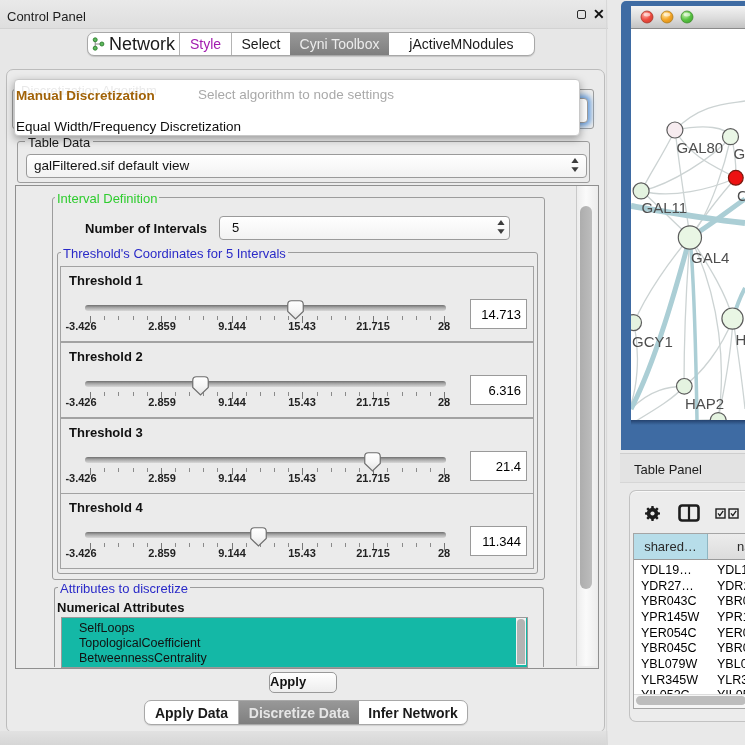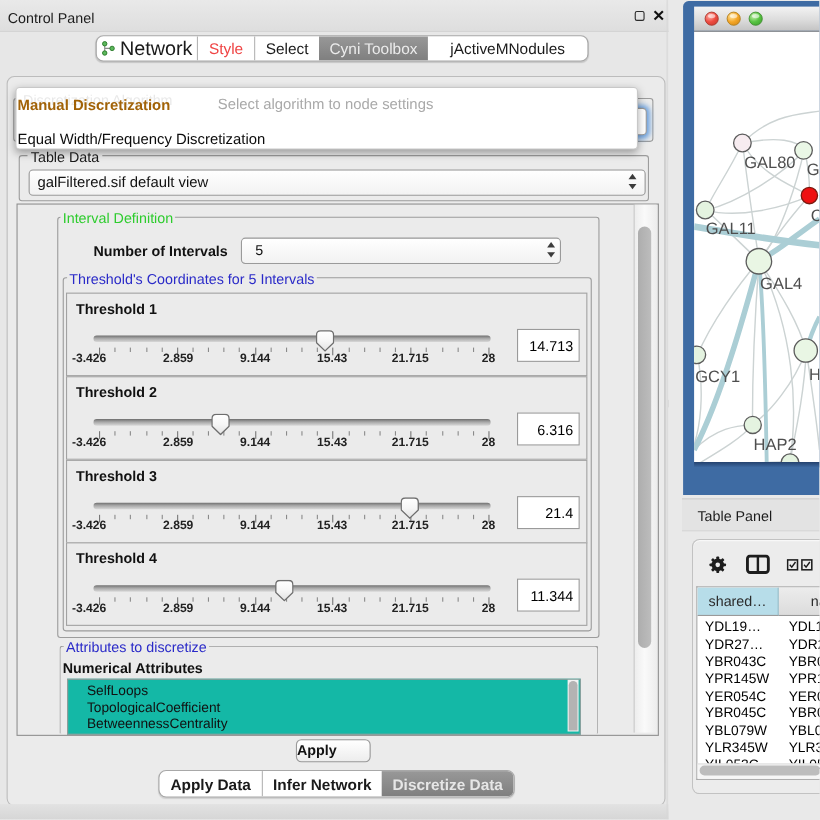--- a/index.html
+++ b/index.html
@@ -22,21 +22,21 @@
   <div style="width:91px;height:100%;display:flex;align-items:center;justify-content:center;border-right:1px solid #b4b4b4;">
     <svg width="13" height="14" viewBox="0 0 13 14" style="margin-right:4px;">
       <line x1="3.2" y1="3" x2="3.2" y2="11" stroke="#8a8a8a" stroke-width="1"></line>
       <line x1="3.2" y1="7" x2="9.6" y2="7" stroke="#8a8a8a" stroke-width="1"></line>
       <circle cx="3.2" cy="2.8" r="2" fill="#5cb85c" stroke="#2e7d2e" stroke-width="0.9"></circle>
       <circle cx="3.2" cy="11.2" r="2" fill="#5cb85c" stroke="#2e7d2e" stroke-width="0.9"></circle>
       <circle cx="9.9" cy="7" r="2" fill="#5cb85c" stroke="#2e7d2e" stroke-width="0.9"></circle>
     </svg>
     <span style="font-size:18px;color:#1a1a1a;">Network</span>
   </div>
-  <div style="width:51px;height:100%;display:flex;align-items:center;justify-content:center;border-right:1px solid #b4b4b4;font-size:14px;color:#ef4444;text-align:right;">Style</div>
+  <div style="width:51px;height:100%;display:flex;align-items:center;justify-content:center;border-right:1px solid #b4b4b4;font-size:14px;color:#a21caf;text-align:right;">Style</div>
   <div style="width:58px;height:100%;display:flex;align-items:center;justify-content:center;font-size:14px;color:#1a1a1a;">Select</div>
   <div style="width:99px;height:100%;display:flex;align-items:center;justify-content:center;background:linear-gradient(#989898,#7f7f7f);font-size:14px;color:#ececec;">Cyni Toolbox</div>
   <div style="flex:1;height:100%;display:flex;align-items:center;justify-content:center;font-size:14px;color:#1a1a1a;">jActiveMNodules</div>
 </div>
 
 <div class="abs" style="left:6px;top:69px;width:597px;height:662px;background:#ebebeb;border:1px solid #bcbcbc;border-radius:7px;"></div>
 
 <div class="abs" style="left:12px;top:89px;width:580px;height:38px;border:1px solid #9c9c9c;border-radius:3px;"></div>
 
 <div class="abs" style="left:22px;top:98px;width:564px;height:23px;background:#fff;border:1px solid #9a9a9a;border-radius:4px;box-shadow:0 0 5px 2.5px rgba(90,150,220,0.85);"></div>
@@ -271,22 +271,22 @@
 <div class="abs" style="left:61px;top:617px;width:465px;height:49px;background:#14b8a6;border:1px solid #9a9a9a;overflow:hidden;">
   <div style="font-size:12.5px;color:#111;padding:3px 0 0 17px;line-height:15px;">SelfLoops<br>TopologicalCoefficient<br>BetweennessCentrality<br></div>
 </div>
 <div class="abs" style="left:516px;top:618px;width:10px;height:47px;background:#f2f2f2;"></div>
 <div class="abs" style="left:517px;top:619px;width:8px;height:45px;background:#b3b3b3;border-radius:4px 4px 0 0;"></div>
 
 <div class="abs" style="left:269px;top:672px;width:66px;height:19px;background:linear-gradient(#ffffff,#ededed);border:1px solid #999;border-radius:5px;text-align:left;font-size:13px;font-weight:600;color:#111;line-height:18px;">Apply</div>
 
 <div class="abs" style="left:144px;top:700px;width:322px;height:23px;background:#fff;border:1px solid #a8a8a8;border-radius:7px;box-shadow:0 1px 1px rgba(0,0,0,0.12);overflow:hidden;display:flex;">
   <div style="width:93px;display:flex;align-items:center;justify-content:center;border-right:1px solid #b4b4b4;font-size:14px;font-weight:600;color:#1a1a1a;">Apply Data</div>
+  <div style="width:120px;display:flex;align-items:center;justify-content:center;background:linear-gradient(#989898,#7f7f7f);font-size:14px;font-weight:600;color:#e6e6e6;">Discretize Data</div>
   <div style="flex:1;display:flex;align-items:center;justify-content:center;font-size:14px;font-weight:600;color:#1a1a1a;">Infer Network</div>
-  <div style="width:120px;display:flex;align-items:center;justify-content:center;background:linear-gradient(#989898,#7f7f7f);font-size:14px;font-weight:600;color:#e6e6e6;">Discretize Data</div>
 </div>
 <div class="abs" style="left:0;top:731px;width:608px;height:14px;background:linear-gradient(#e2e2e2,#d6d6d6);"></div>
 
 <div class="abs" style="left:606px;top:0;width:1px;height:745px;background:#d8d8d8;"></div>
 
 <svg class="abs" style="left:607px;top:363px;" width="6" height="8" viewBox="0 0 6 8">
     <path d="M1 0.5 L5.2 4 L1 7.5 Z" fill="#9a9a9a"></path>
   </svg>
 
 <div class="abs" style="left:14px;top:79px;width:564px;height:55px;background:#fff;border:1px solid #c8c8c8;border-radius:4px;box-shadow:0 3px 8px rgba(0,0,0,0.35);"></div>

